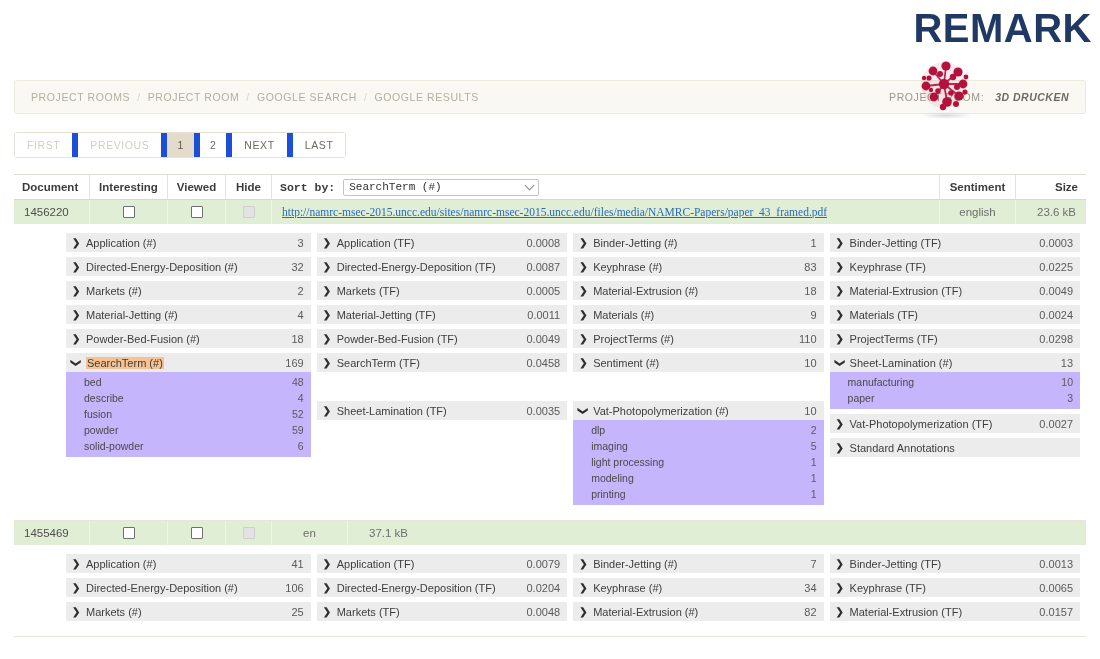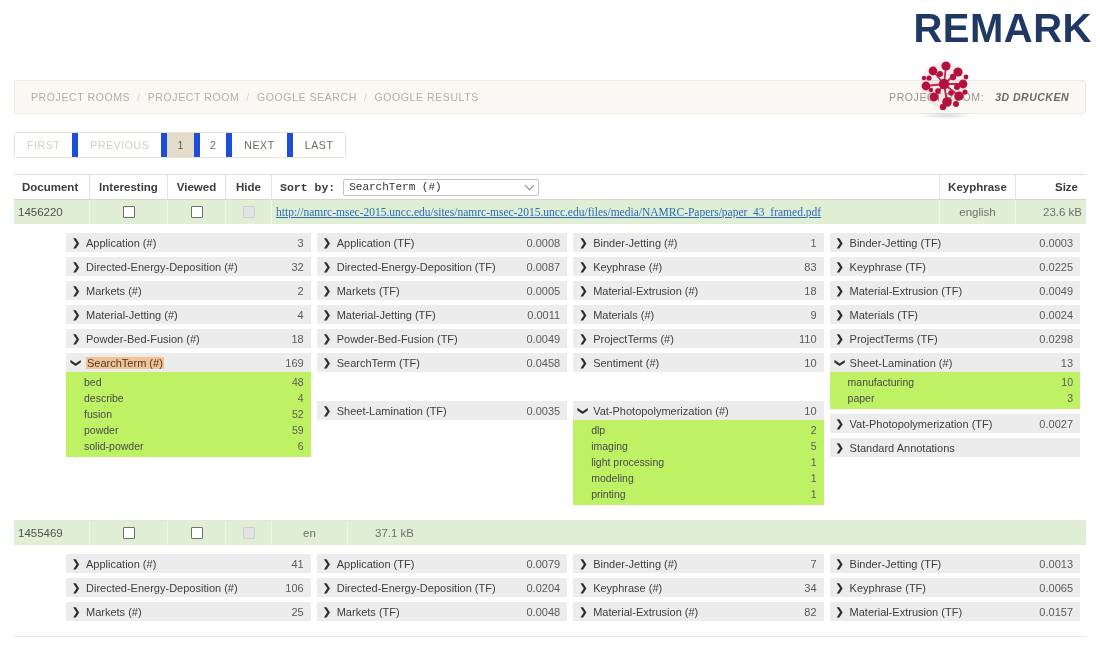--- a/index.html
+++ b/index.html
@@ -110,21 +110,21 @@
     transform: rotate(45deg);
   }
 
   .docrow {
     display: flex; align-items: stretch;
     height: 25px;
     background: #dfeed4;
     border-bottom: 1px solid #ffffff;
     font-size: 11.5px; color: #4e4e4e;
   }
-  .td { display: flex; align-items: center; padding: 0 4px; border-right: 1px solid #eef6e8; }
+  .td { display: flex; align-items: center; padding: 0 10px; border-right: 1px solid #eef6e8; }
   .td.c-doc   { width: 76px; }
   .td.c-int   { width: 78px; justify-content: center; }
   .td.c-view  { width: 58px; justify-content: center; }
   .td.c-hide  { width: 46px; justify-content: center; }
   .td.c-url   { flex: 1; font-family: Liberation Serif, serif; }
   .td.c-lang  { width: 76px; justify-content: center; color: #6f6f6f; }
   .td.c-size  { width: 70px; justify-content: flex-end; border-right: none; color: #6f6f6f; }
   .url { color: #2c6bb8; font-size: 11.5px; white-space: nowrap; overflow: hidden; text-overflow: ellipsis; }
 
   .cbx { width: 12px; height: 12px; border: 1.5px solid #6f6f6f; background: #fff; border-radius: 1px; }
@@ -151,21 +151,21 @@
     width: 11px; font-size: 10px; color: #2f2f2f;
     font-weight: bold; line-height: 1; flex: none;
     text-align: left;
   }
   .aname { flex: 1; padding-left: 3px; white-space: nowrap; overflow: hidden; }
   .aname .hl { background: #f7c291; padding: 0 1px; }
   .aval { color: #5a5a5a; font-variant-numeric: tabular-nums; }
 
   .agroup { margin-bottom: 5px; background: #ececec; }
   .agroup .arow { margin-bottom: 0; }
-  .children { background: #bef264; padding: 2px 7px 3px 6px; }
+  .children { background: #c4b5fd; padding: 2px 7px 3px 6px; }
   .child {
     display: flex; align-items: center; justify-content: space-between;
     height: 16px; font-size: 10.5px; color: #4a4a4a;
     padding-left: 12px;
   }
   .child .cval { color: #5a5a5a; }
 </style>
 </head>
 <body>
 
@@ -246,21 +246,21 @@
       <div class="th c-int">Interesting</div>
       <div class="th c-view">Viewed</div>
       <div class="th c-hide">Hide</div>
       <div class="th c-sort">
         <span>Sort by:</span>
         <div class="sortsel">
           <span>SearchTerm (#)</span>
           <span class="chev"></span>
         </div>
       </div>
-      <div class="th c-lang">Keyphrase</div>
+      <div class="th c-lang">Sentiment</div>
       <div class="th c-size">Size</div>
     </div>
 
     <div id="doc-container">
         <div class="docrow">
           <div class="td c-doc">1456220</div>
           <div class="td c-int">
             <span class="cbx"></span>
           </div>
           <div class="td c-view">

